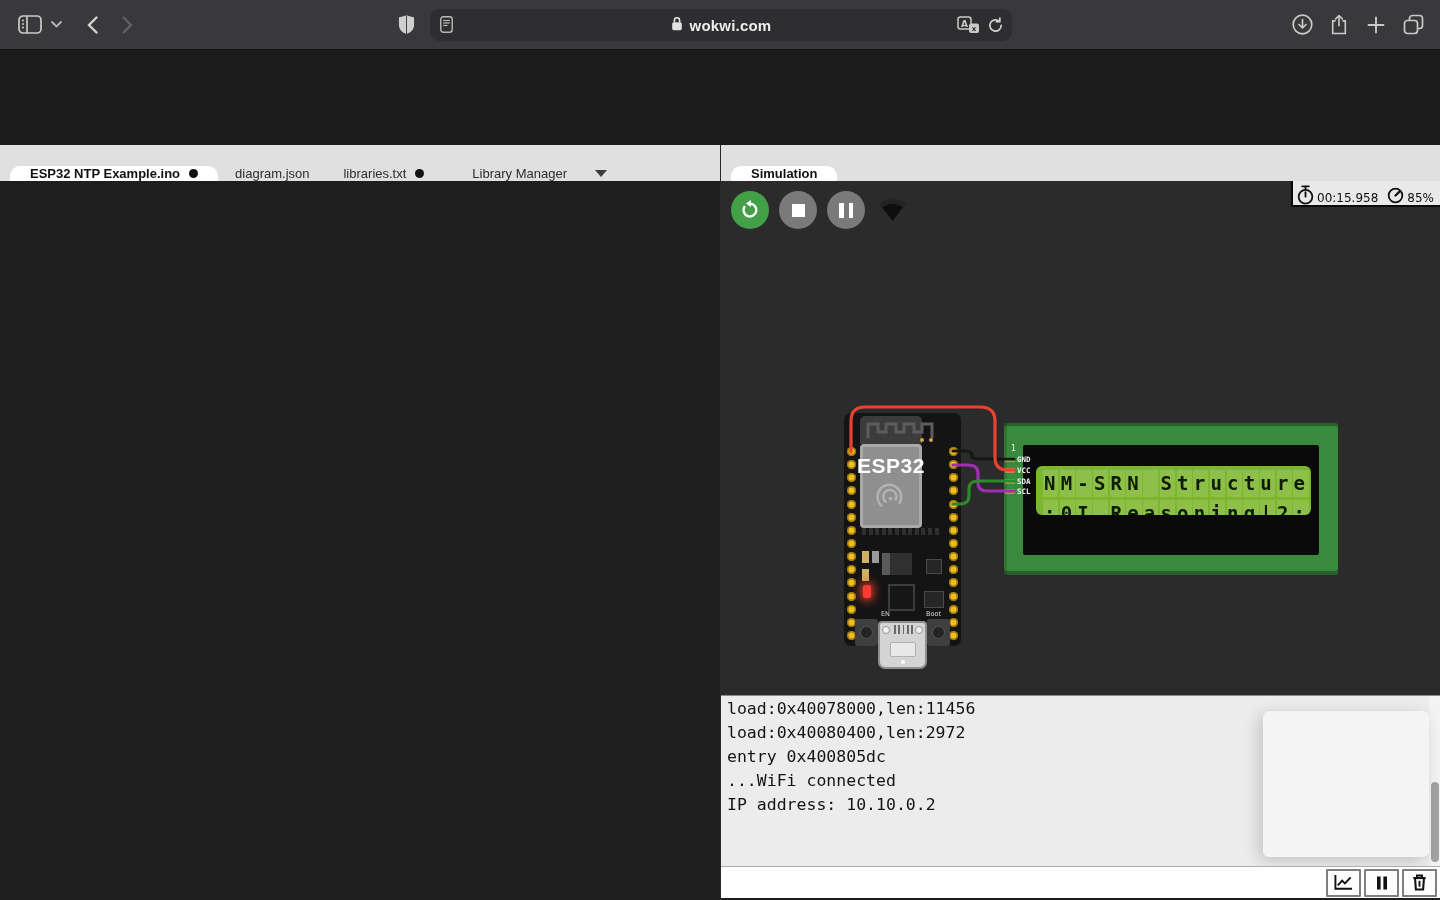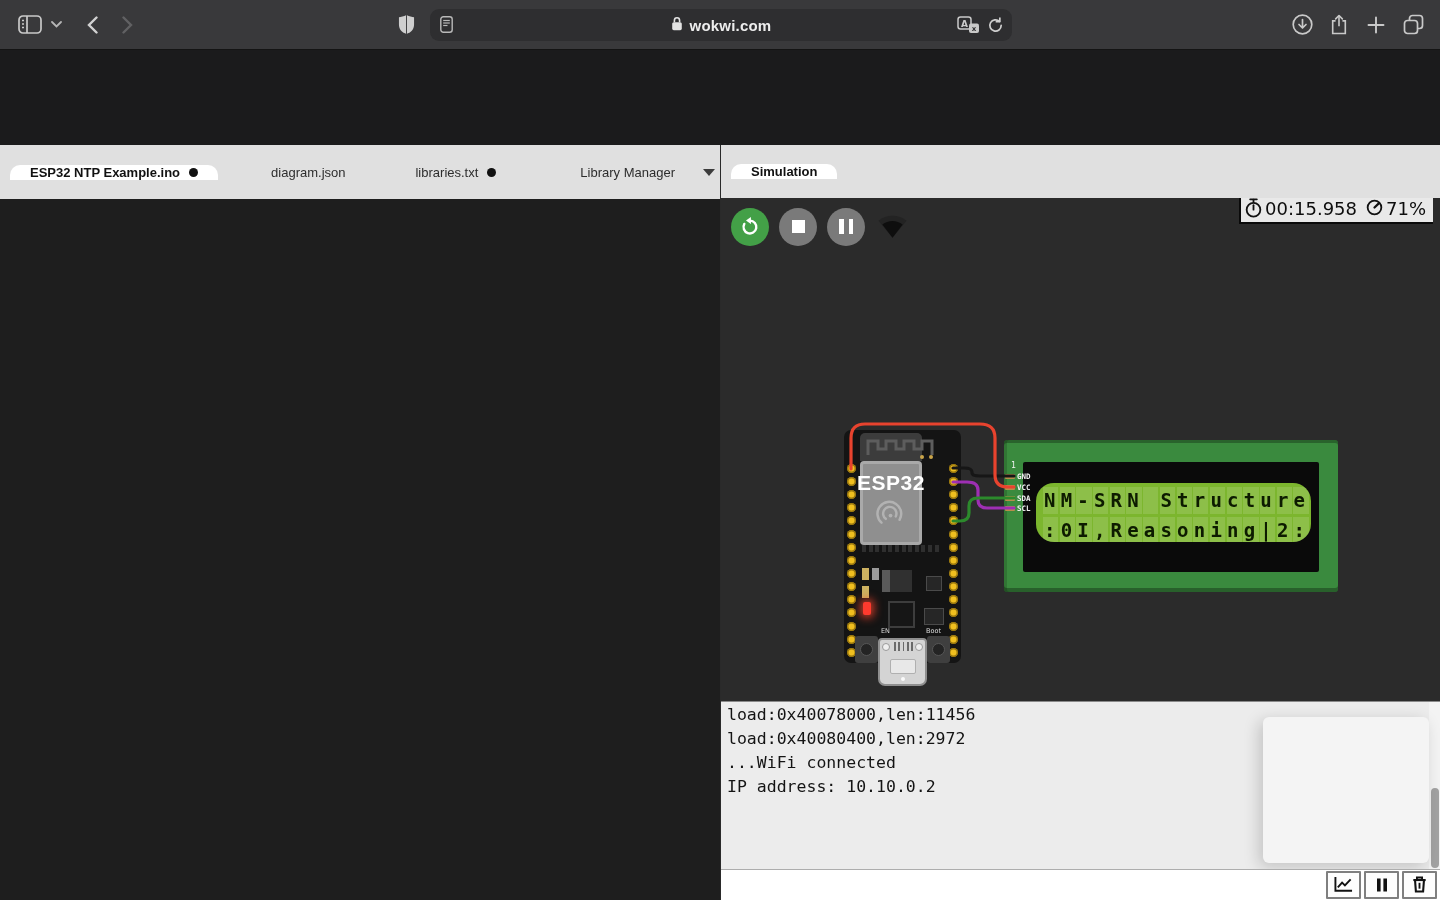--- a/index.html
+++ b/index.html
@@ -19,43 +19,43 @@
   .uf-right2 { position:absolute; right:8px; top:7px; }
 
   
   .wokwi-header { height:95px; background:#1b1b1c; }
 
   
   .main { display:flex; height:755px; }
   .editor-pane { width:720px; display:flex; flex-direction:column; }
   .sim-pane { width:720px; display:flex; flex-direction:column; border-left:1px solid #2a2a2a; }
 
-  .tabbar { height:54px; background:#e0e0e0; display:flex; align-items:center; padding-left:10px;gap:36px; }
+  .tabbar { height:36px; background:#e0e0e0; display:flex; align-items:flex-end; padding-left:10px; }
   .ftab { display:inline-flex; align-items:center; padding:0 17px; font-size:13px; color:#2d2d2d; cursor:pointer; white-space:nowrap; }
   .ftab.active { background:#ffffff; border-radius:10px 10px 0 0; font-weight:bold; color:#111; padding:0 20px; }
   .dot { width:9px; height:9px; border-radius:50%; background:#111; margin-left:9px; }
   .caret { width:0; height:0; border-left:6px solid transparent; border-right:6px solid transparent;
            border-top:7px solid #3c3c3c; margin-left:28px; }
   .editor { flex:1; background:#1e1e1e; }
 
   
   .canvas { position:relative; width:720px; height:514px; background:var(--canvas-bg,#2b2b2b); overflow:hidden; }
   .ctl { position:absolute; top:10px; width:38px; height:38px; border-radius:50%; border:none; cursor:pointer;
          display:flex; align-items:center; justify-content:center; }
   .ctl.green { background:var(--accent-green,#43a047); left:10px; }
   .ctl.gray  { background:#7a7a7a; }
   .stop-sq { width:13px; height:13px; background:#fff; }
   .pbars { display:flex; gap:5px; }
   .pbars i { display:block; width:4.5px; height:15px; background:#fff; }
   .wifi { position:absolute; left:156px; top:14px; }
 
-  .timer-badge { position:absolute; top:0; right:8px; height:26px; background:#e9e9e9;
+  .timer-badge { position:absolute; top:0; right:0; height:26px; background:#e9e9e9;
                  border-left:2px solid #0a0a0a; border-bottom:2px solid #0a0a0a;
-                 display:flex; align-items:flex-start; gap:2px; padding:0 7px 0 3px;
-                 font-size:18px; color:#0d0d0d; font-family:"DejaVu Sans",sans-serif; }
+                 display:flex; align-items:flex-end; gap:2px; padding:0 7px 0 3px;
+                 font-size:12px; color:#0d0d0d; font-family:"DejaVu Sans",sans-serif; }
 
   
   .board { position:absolute; left:123px; top:232px; width:117px; height:233px;
            background:#141414; border-radius:7px; }
   .pins { position:absolute; top:34px; bottom:6px; width:9px; display:flex; flex-direction:column; justify-content:space-between; }
   .pins.left { left:3px; } .pins.right { right:3px; }
   .pin { width:9px; height:9px; border-radius:50%; background:#f0bf1f; box-shadow:inset 0 0 0 1.5px rgba(90,65,0,.55); }
   .module { position:absolute; left:16px; top:3px; width:62px; height:112px; }
   .antenna { position:absolute; left:0; top:0; right:0; height:28px; background:#3c3c3c; border-radius:5px 5px 0 0; }
   .can { position:absolute; left:0; top:28px; right:0; height:84px; background:#8f8f8f;
@@ -89,22 +89,22 @@
   .usb .slot { position:absolute; left:50%; transform:translateX(-50%); bottom:10px; width:26px; height:15px;
                background:#e8e8e8; border:1px solid #b0b0b0; border-radius:2px; }
   .usb .dotw { position:absolute; left:50%; transform:translateX(-50%); bottom:3px; width:4px; height:4px;
                background:#fafafa; border-radius:50%; }
 
   
   .lcd { position:absolute; left:283px; top:242px; width:334px; height:152px;
          background:var(--lcd-pcb,#3a8a3e); border-radius:3px;
          box-shadow:inset 0 3px 0 rgba(0,0,0,.28), inset 0 -4px 0 rgba(0,0,0,.3), inset 3px 0 0 rgba(0,0,0,.15); }
   .bezel { position:absolute; left:19px; top:22px; width:296px; height:110px; background:#0a0a0a; border-radius:2px; }
-  .lcdscreen { position:absolute; left:32px; top:43px; width:275px; height:59px;
-               background:var(--lcd-screen,#7cb62e); border-radius:18px; overflow:hidden; }
+  .lcdscreen { position:absolute; left:32px; top:43px; width:275px; height:49px;
+               background:var(--lcd-screen,#7cb62e); border-radius:6px; overflow:hidden; }
   .lcd-cells { position:absolute; left:7px; top:4px; display:grid;
                grid-template-columns:repeat(16,15.3px); grid-auto-rows:27px; column-gap:1.4px; row-gap:3px; }
   .lcd-cells i { background:rgba(255,255,255,.13); }
   .lcd-line { position:absolute; left:8px; width:280px; height:27px; line-height:27px;
               font-family:"DejaVu Sans Mono",monospace; font-weight:bold; font-size:19px;
               letter-spacing:5.2px; color:#0d1b00; white-space:pre; }
   .lcd-line.l1 { top:4px; } .lcd-line.l2 { top:34px; }
   .lcd-pin1 { position:absolute; left:7px; top:21px; color:#f2f2f2; font-size:8px; font-family:"DejaVu Sans Mono",monospace; }
   .lpin { position:absolute; left:1px; display:flex; align-items:center; gap:2px; }
   .lpin i { display:block; width:10px; height:5.5px; background:#b98e4a; border-radius:1px; }
@@ -293,21 +293,21 @@
                 <line x1="10" y1="1.6" x2="10" y2="4.4"></line>
                 <circle cx="10" cy="12.3" r="7.2"></circle>
                 <line x1="10" y1="12.3" x2="10" y2="7.6"></line>
               </g>
             </svg>
           <span>00:15.958</span>
           <svg width="19" height="19" viewBox="0 0 20 20" style="margin-left:6px">
               <circle cx="10" cy="10" r="7.2" fill="none" stroke="#111" stroke-width="1.9"></circle>
               <path d="M10 10 L14.8 5.4" stroke="#111" stroke-width="2.4" stroke-linecap="round"></path>
             </svg>
-          <span>71%</span>
+          <span>85%</span>
         </div>
 
         <div class="board">
           <div class="pins left">
               <div class="pin"></div>
               <div class="pin"></div>
               <div class="pin"></div>
               <div class="pin"></div>
               <div class="pin"></div>
               <div class="pin"></div>
@@ -465,20 +465,21 @@
           <path class="wire wire-black" d="M232,270 L243,270 Q251,270 251,274 L251,275 Q251,278 259,278 L293,278"></path>
           <path class="wire wire-red" d="M130,271 L130,240 Q130,226 144,226 L259,226 Q274,226 274,240 L274,277 Q274,289 287,289 L293,289"></path>
           <path class="wire wire-purple" d="M232,284 L246,284 Q257,284 257,292 L257,302 Q257,310 266,310 L293,310"></path>
           <path class="wire wire-green" d="M232,323 L239,323 Q248,323 248,315 L248,308 Q248,300 257,300 L293,300"></path>
         </svg>
       </div>
 
       <div class="serial">
         <div class="sline">load:0x40078000,len:11456</div>
         <div class="sline">load:0x40080400,len:2972</div>
+        <div class="sline">entry 0x400805dc</div>
         <div class="sline">...WiFi connected</div>
         <div class="sline">IP address: 10.10.0.2</div>
         <div class="sb-track">
           <div class="sb-thumb"></div>
         </div>
         <div class="popup"></div>
       </div>
 
       <div class="term-toolbar">
         <button class="term-btn">

